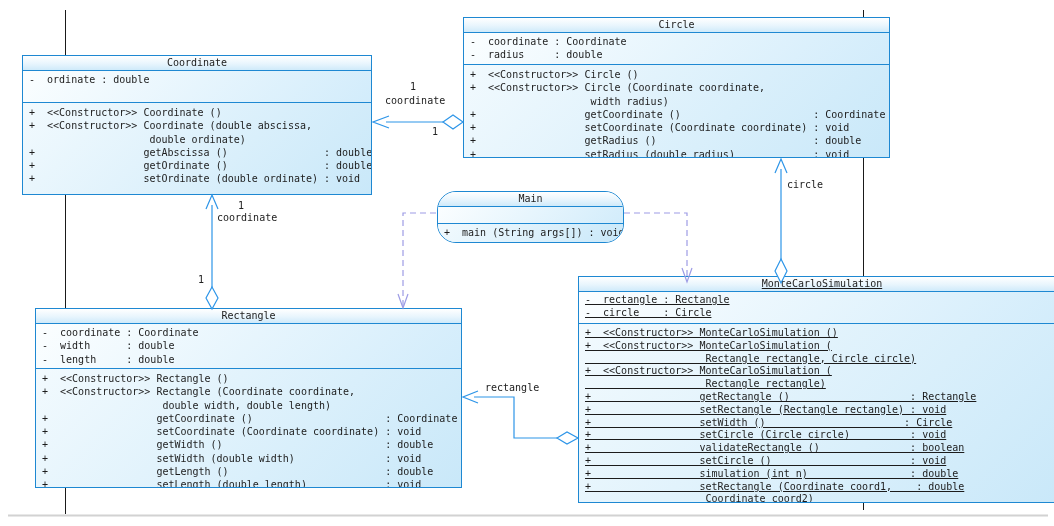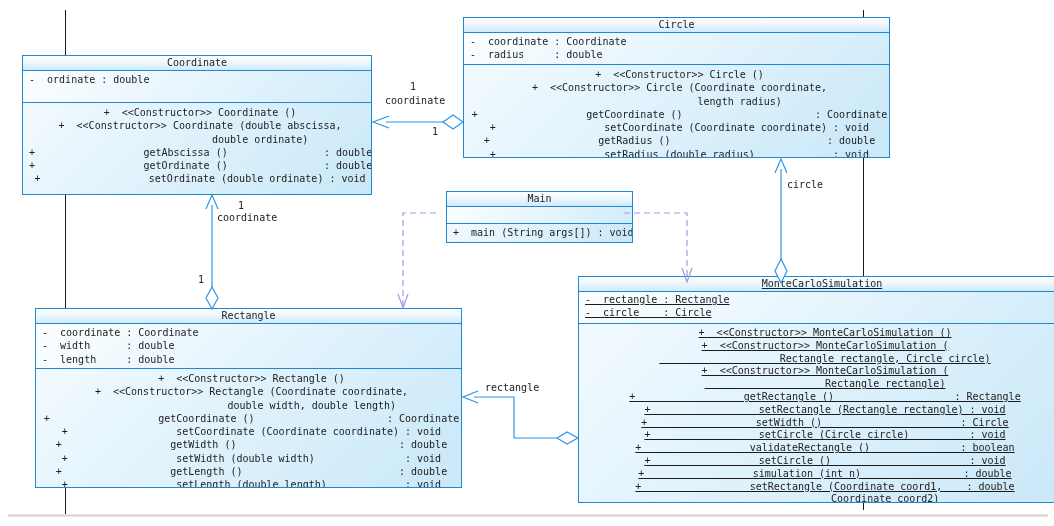--- a/index.html
+++ b/index.html
@@ -38,21 +38,20 @@
     border-bottom:1px solid #1e88d2;
     background:linear-gradient(135deg,#fbfeff 0%,#d2ecfb 100%);
     padding:2px 0 0 6px;
     overflow:hidden;
   }
   .uml-methods{
     flex:1 1 auto;
     background:linear-gradient(135deg,#f2fafe 0%,#c9e8f9 100%);
     padding:3px 0 0 6px;
     overflow:hidden;
-    text-align:center;
   }
   .line{
     height:13.3px;line-height:13.3px;
     font-size:10px;
     white-space:pre;
   }
   .mcs-box .line{height:12.8px;line-height:12.8px;}
   .rel-label{
     position:absolute;
     z-index:3;
@@ -90,29 +89,29 @@
 
   <div class="uml-class" style="left:463px;top:17px;width:427px;height:141px;">
     <div class="uml-title">Circle</div>
     <div class="uml-attrs" style="height:29px;">
         <div class="line">-  coordinate : Coordinate</div>
         <div class="line">-  radius     : double</div>
       </div>
     <div class="uml-methods">
         <div class="line">+  &lt;&lt;Constructor&gt;&gt; Circle ()</div>
         <div class="line">+  &lt;&lt;Constructor&gt;&gt; Circle (Coordinate coordinate,</div>
-        <div class="line">                    length radius)</div>
+        <div class="line">                    width radius)</div>
         <div class="line">+                  getCoordinate ()                      : Coordinate</div>
         <div class="line">+                  setCoordinate (Coordinate coordinate) : void</div>
         <div class="line">+                  getRadius ()                          : double</div>
         <div class="line">+                  setRadius (double radius)             : void</div>
       </div>
   </div>
 
-  <div class="uml-class" style="left:446px;top:191px;width:187px;height:52px;">
+  <div class="uml-class" style="left:437px;top:191px;width:187px;height:52px;border-radius:19px;">
     <div class="uml-title">Main</div>
     <div class="uml-attrs" style="height:14px;"></div>
     <div class="uml-methods" style="padding-top:2px;">
         <div class="line">+  main (String args[]) : void</div>
       </div>
   </div>
 
   <div class="uml-class" style="left:35px;top:308px;width:427px;height:180px;">
     <div class="uml-title">Rectangle</div>
     <div class="uml-attrs" style="height:42px;">

